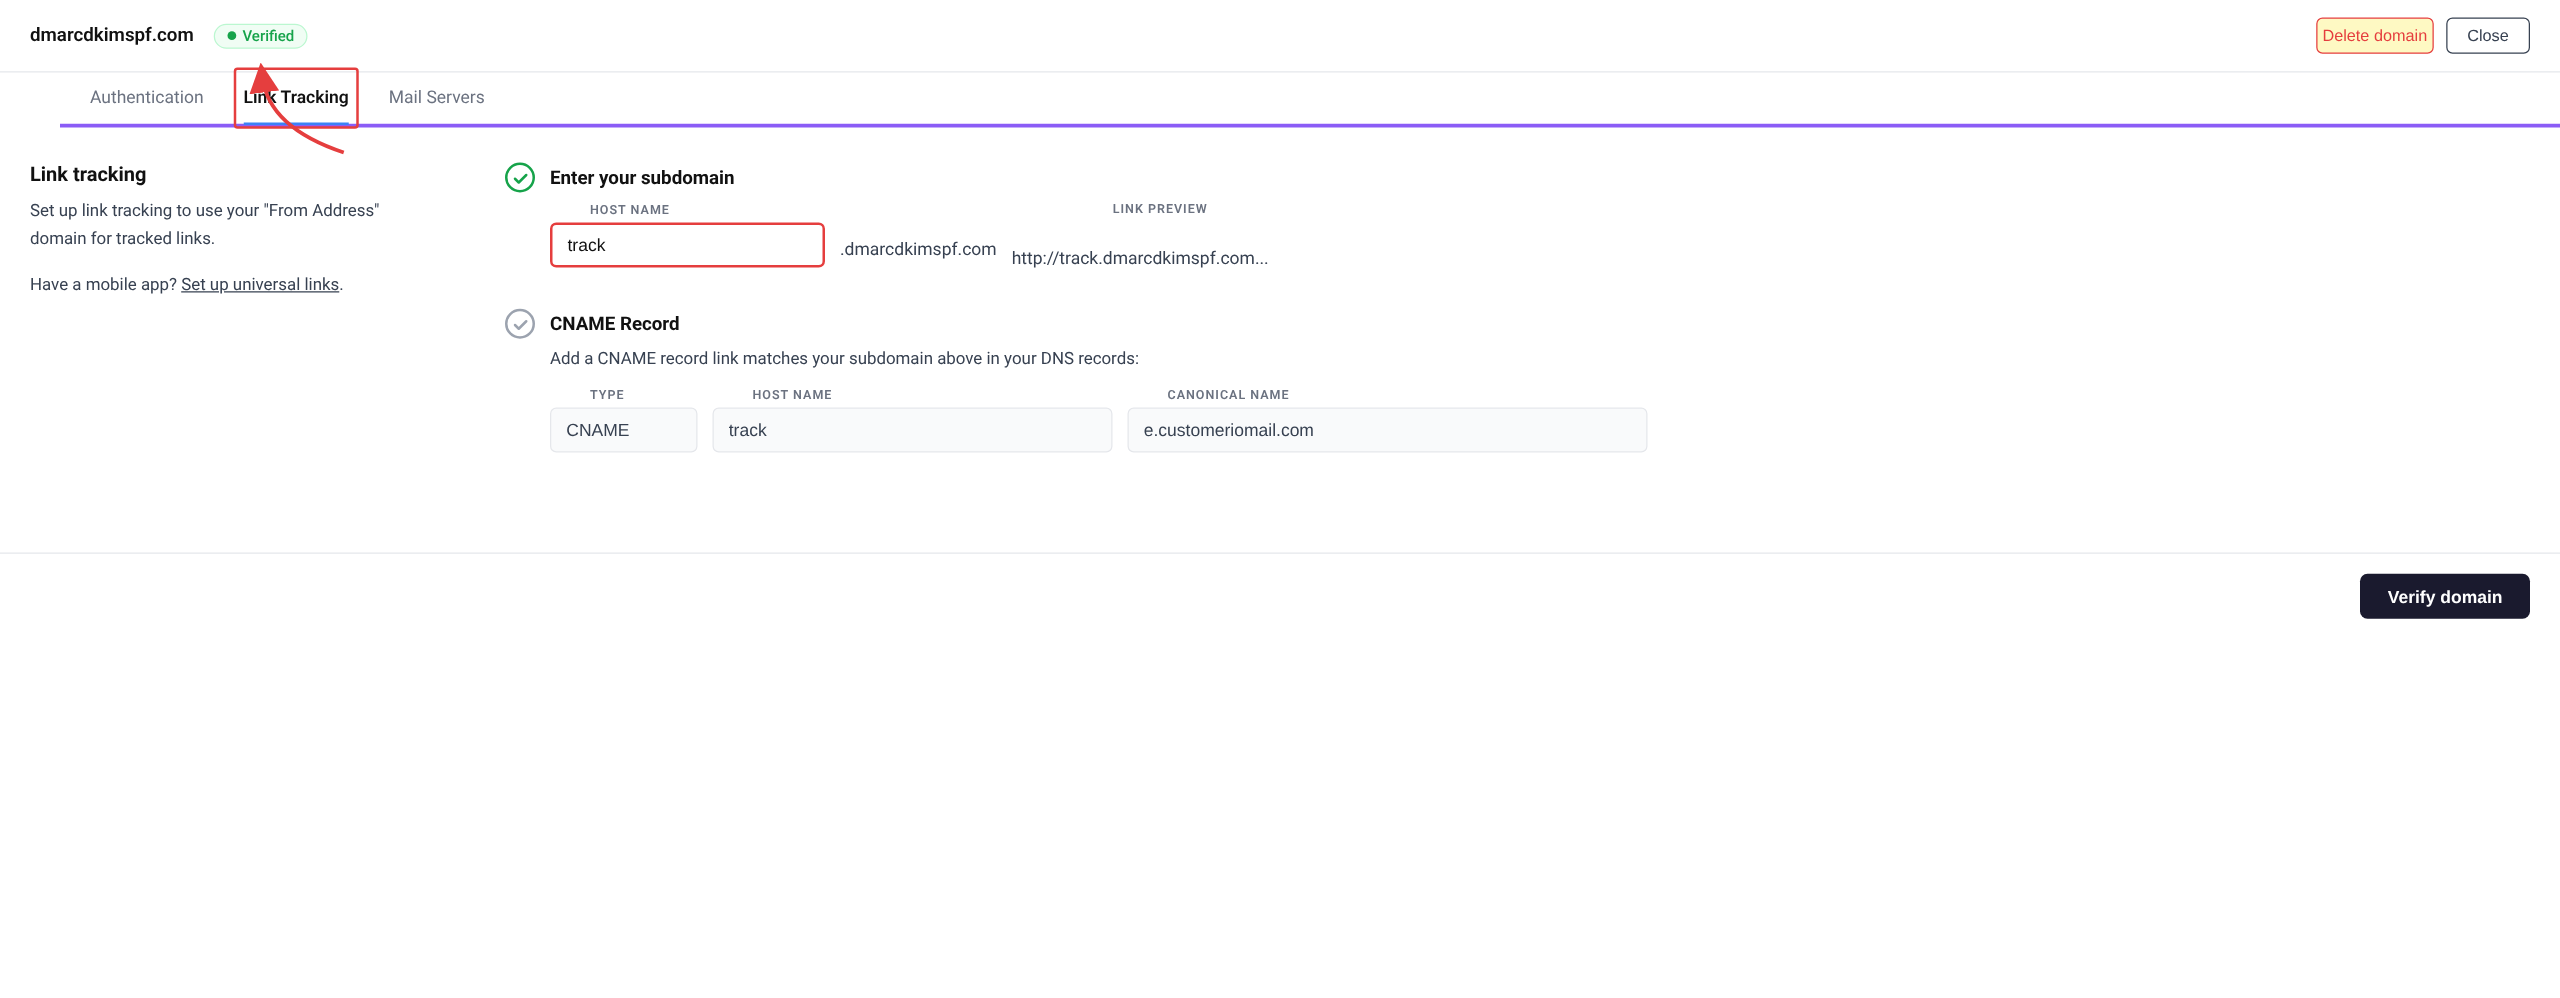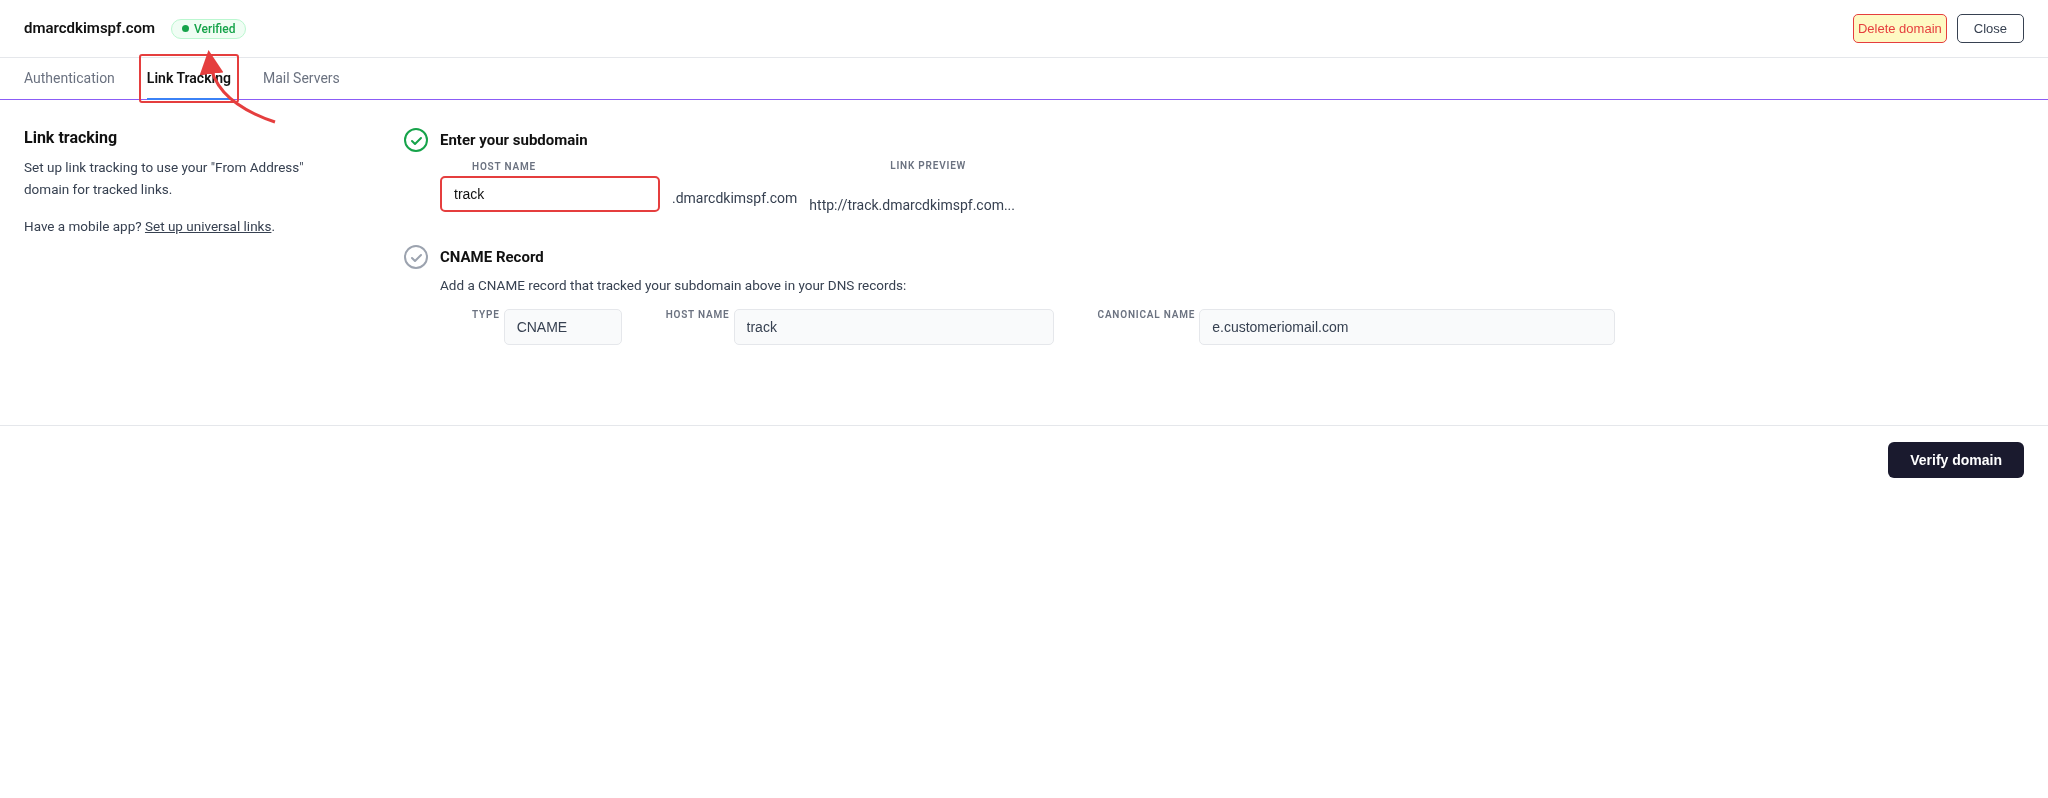--- a/index.html
+++ b/index.html
@@ -72,23 +72,24 @@
       background: #fff;
       color: #374151;
       border-radius: 5px;
       font-size: 13px;
       font-weight: 500;
       cursor: pointer;
     }
 
     .tabs {
       display: flex;
-      border-bottom: 1px solid #8b5cf6;
+      border-bottom: 3px solid #8b5cf6;
       padding: 0 24px;
       gap: 32px;
+      margin-left: 48px;
     }
 
     .tab {
       padding: 12px 0;
       font-size: 14px;
       color: #6b7280;
       cursor: pointer;
       border-bottom: 2px solid transparent;
       margin-bottom: -1px;
       font-weight: 400;
@@ -267,21 +268,21 @@
 
     .cname-row {
       display: flex;
       gap: 12px;
       margin-left: 36px;
       margin-top: 12px;
     }
 
     .cname-field {
       display: flex;
-      flex-direction: row;
+      flex-direction: column;
       gap: 4px;
     }
 
     .cname-input {
       border: 1px solid #e5e7eb;
       border-radius: 5px;
       padding: 9px 12px;
       font-size: 14px;
       color: #374151;
       background: #f9fafb;
@@ -400,21 +401,21 @@
 
       <div class="section-block">
         <div class="section-header">
           <div class="check-circle-gray">
             <svg viewBox="0 0 13 13" fill="none">
               <path d="M2 7L5 10L11 4" stroke="#9ca3af" stroke-width="2" stroke-linecap="round" stroke-linejoin="round"></path>
             </svg>
           </div>
           <span class="section-title">CNAME Record</span>
         </div>
-        <p class="section-desc">Add a CNAME record that tracked your subdomain above in your DNS records:</p>
+        <p class="section-desc">Add a CNAME record link matches your subdomain above in your DNS records:</p>
 
         <div class="cname-row">
           <div class="cname-field">
             <span class="field-label">TYPE</span>
             <input class="cname-input cname-type" type="text" readonly="" value="CNAME" style="">
           </div>
           <div class="cname-field">
             <span class="field-label">HOST NAME</span>
             <input class="cname-input cname-hostname" type="text" readonly="" value="track" style="">
           </div>

